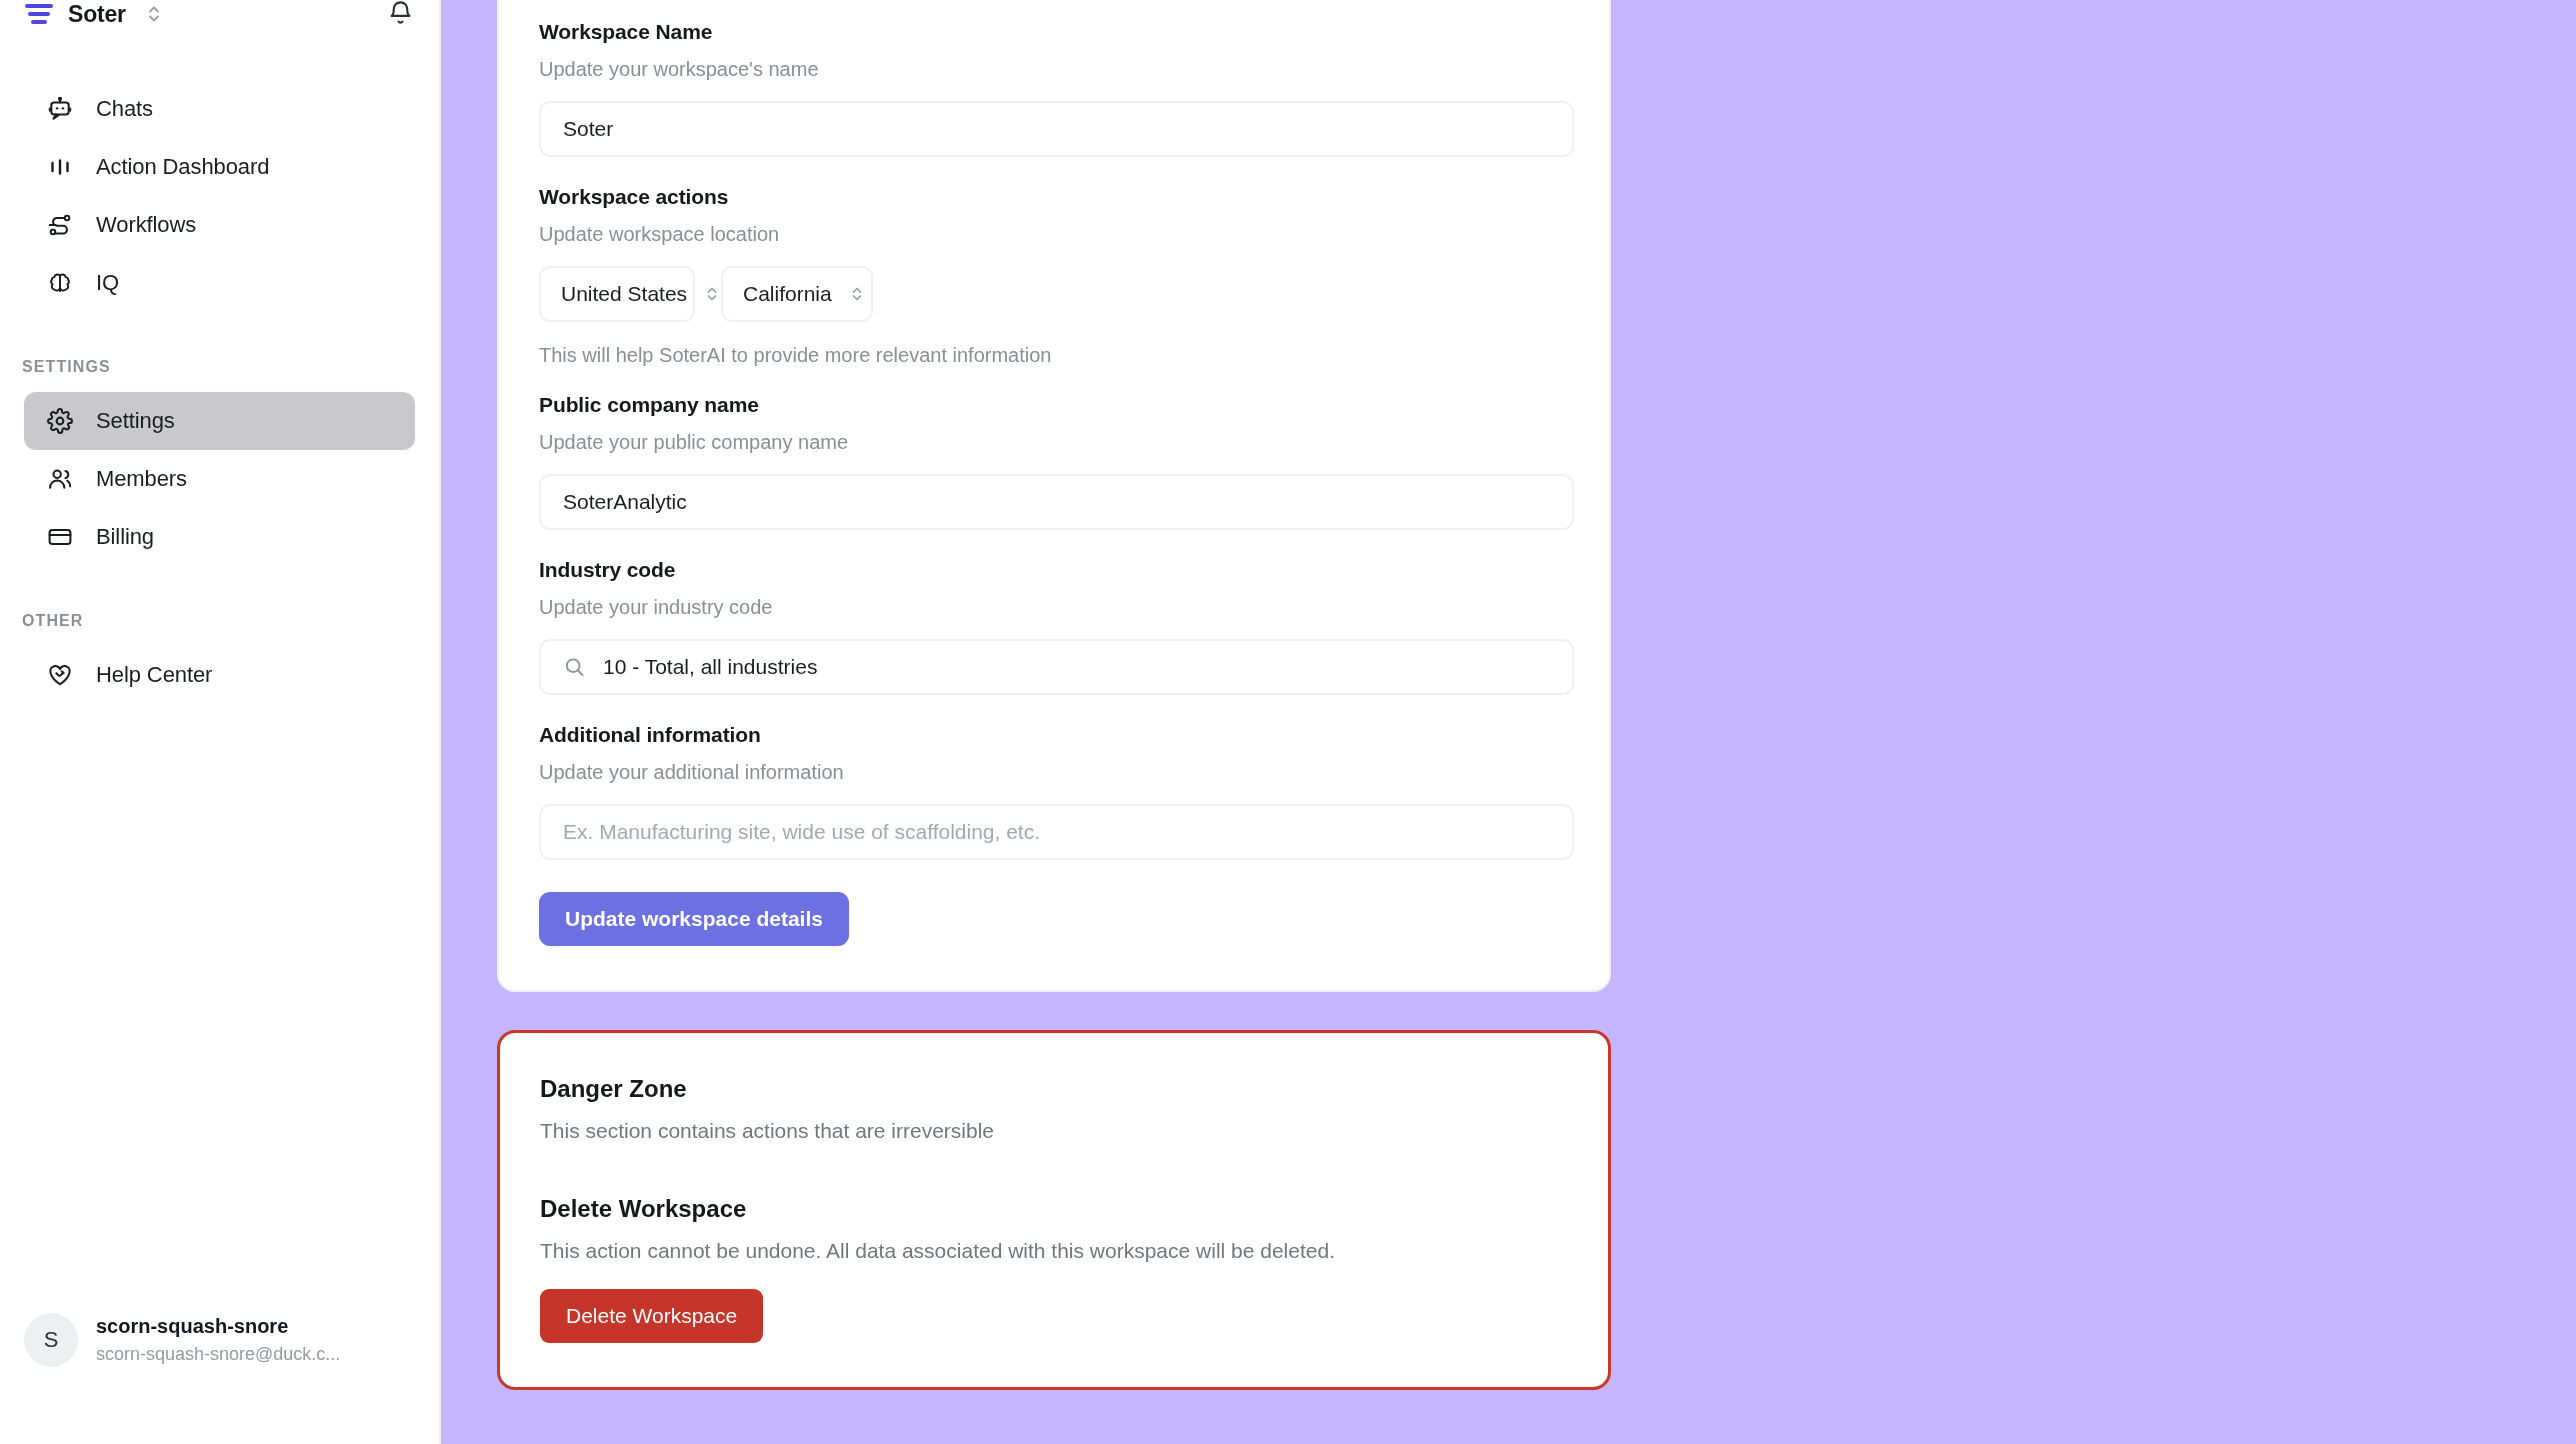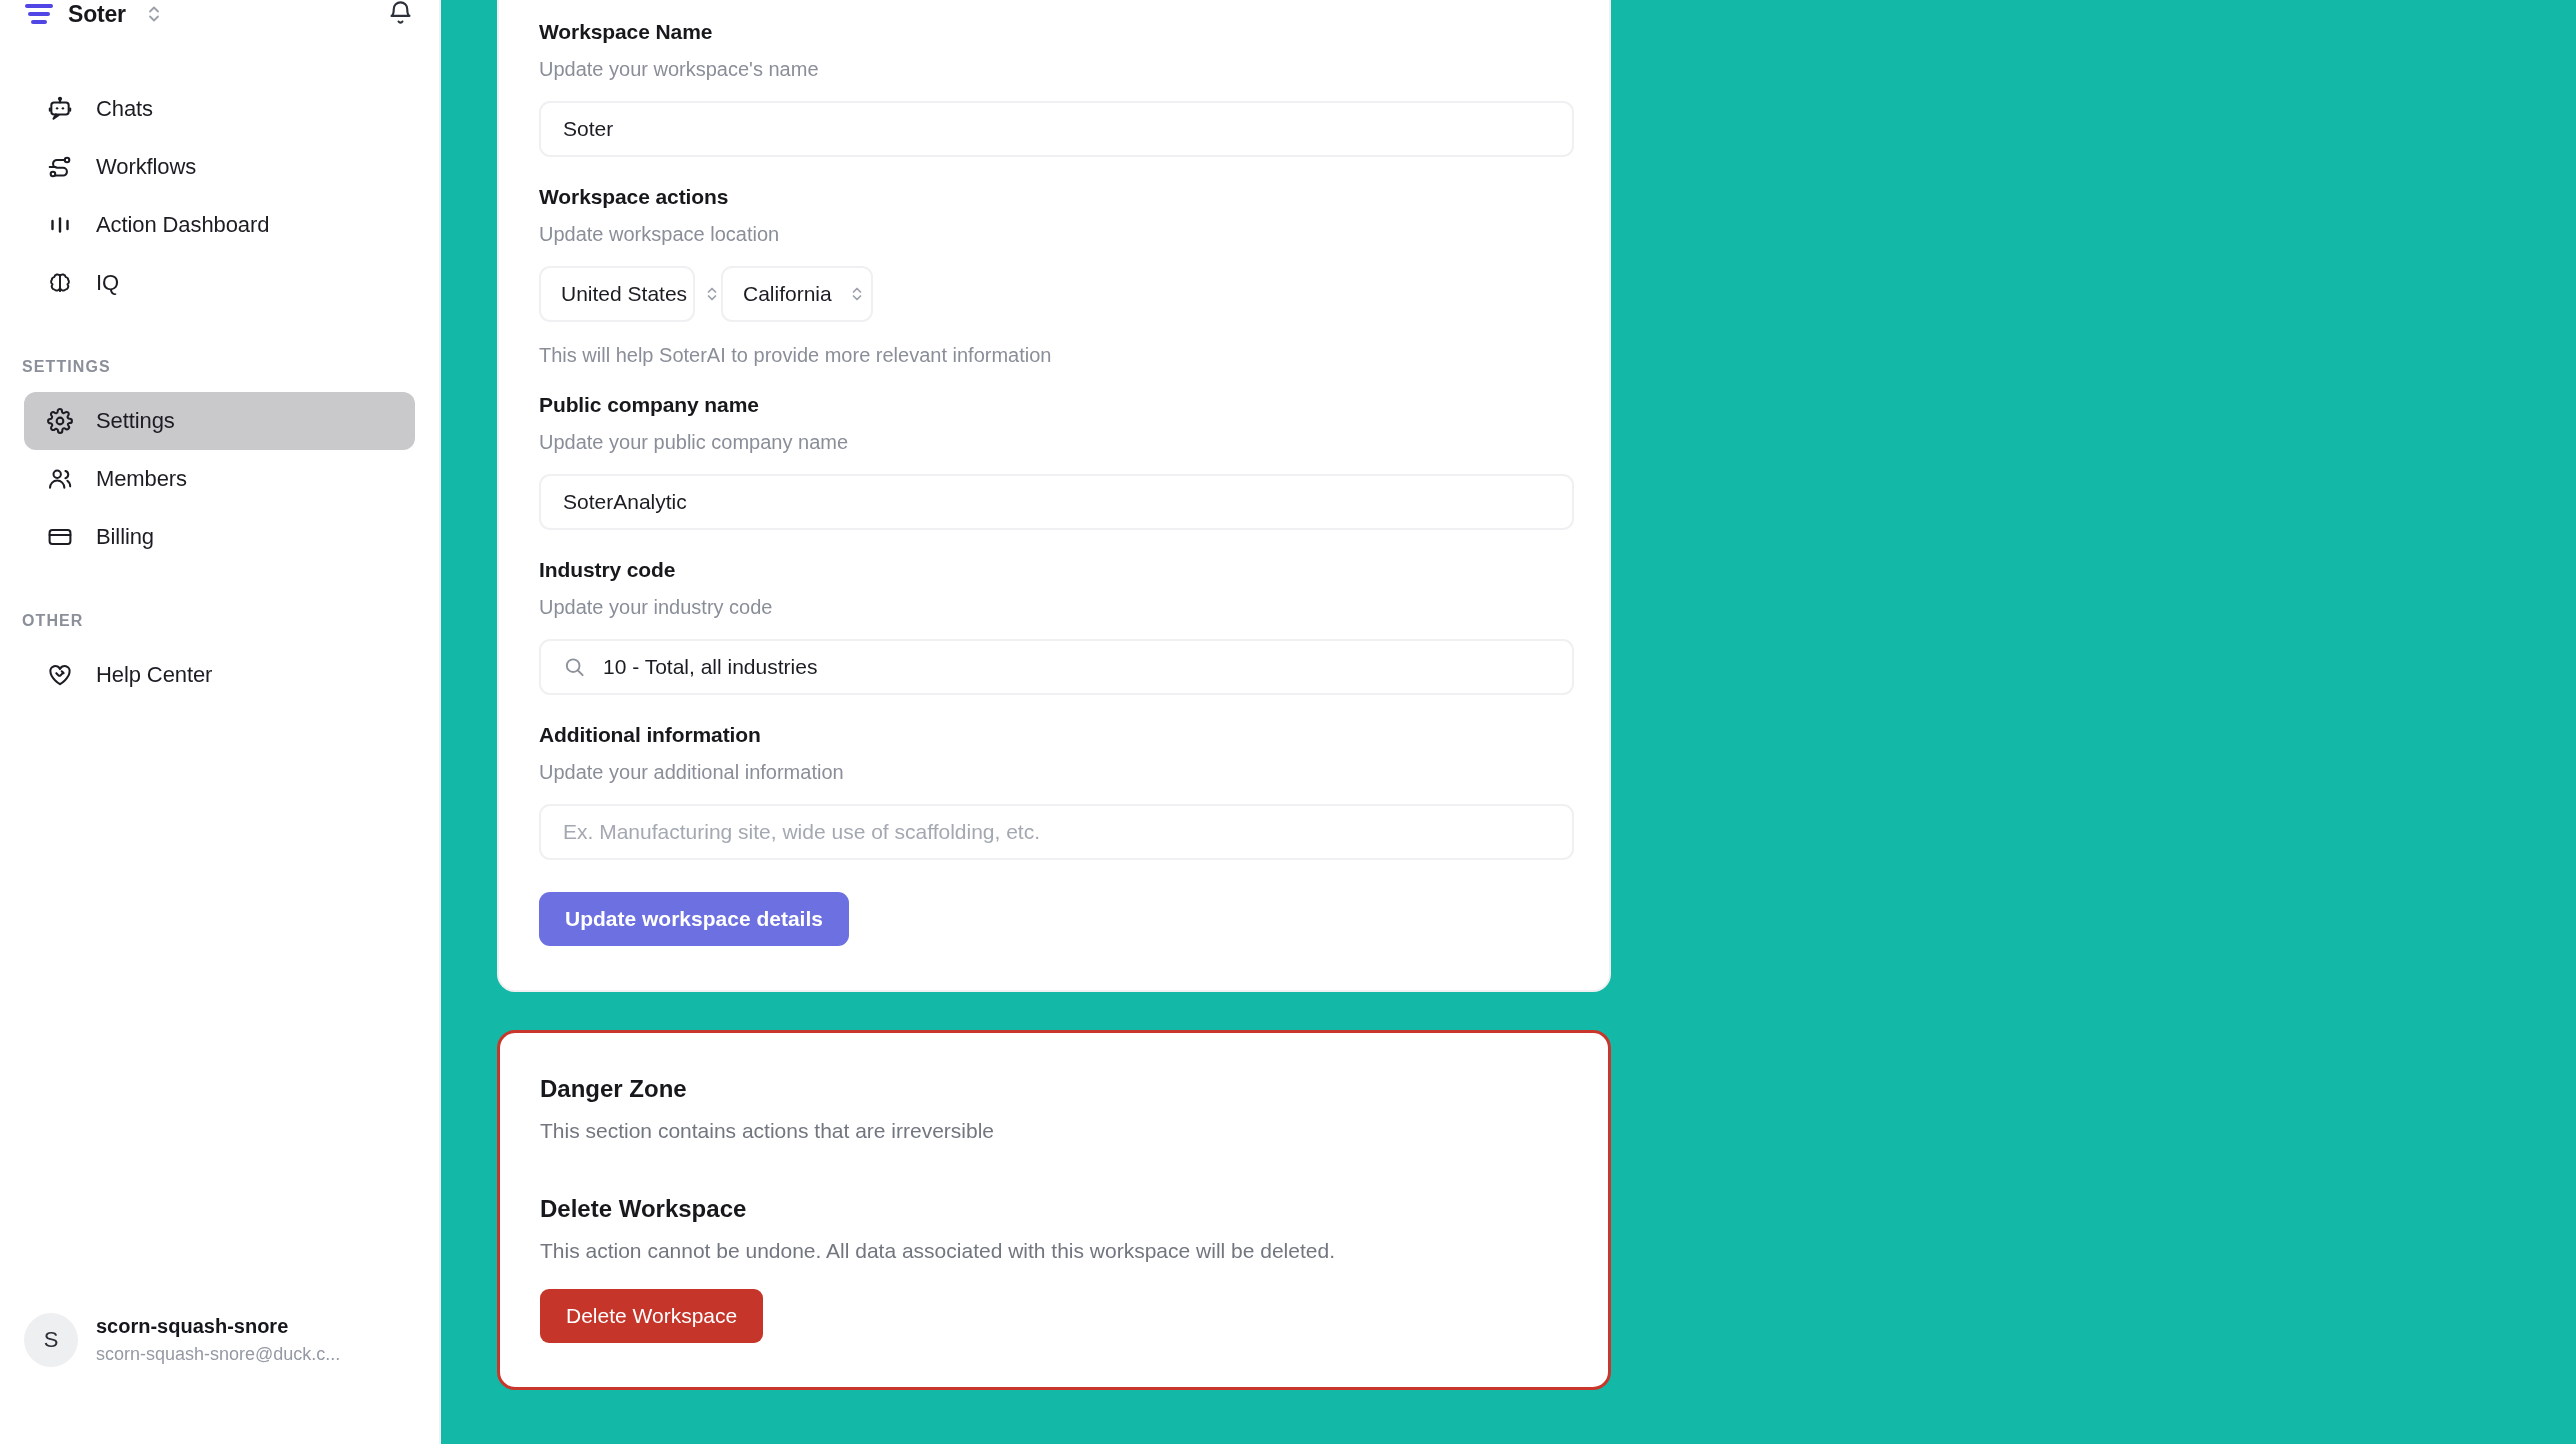--- a/index.html
+++ b/index.html
@@ -170,21 +170,21 @@
     color: #9599a3;
     white-space: nowrap;
     overflow: hidden;
   }
 
   
   .main {
     flex: 1;
     height: 1445px;
     position: relative;
-    background: #14b8a6;
+    background: #c4b5fd;
     overflow: hidden;
   }
 
   .content-col {
     position: absolute;
     left: 56px;
     top: -24px;
     width: 1114px;
   }
 
@@ -382,39 +382,39 @@
             <path d="M8.2 17 L6 21 L10.6 17.6"></path>
             <circle cx="9.3" cy="11.4" r="1.1" fill="currentColor" stroke="none"></circle>
             <circle cx="14.7" cy="11.4" r="1.1" fill="currentColor" stroke="none"></circle>
           </svg>
         </span>
         <span class="nav-label">Chats</span>
       </div>
 
       <div class="nav-item">
         <span class="nav-icon">
+          <svg width="24" height="24" viewBox="0 0 24 24" fill="none" stroke="currentColor" stroke-width="2.4" stroke-linecap="round">
+            <path d="M4.5 8v8"></path>
+              <path d="M12 5.5v13"></path>
+              <path d="M19.5 8v8"></path>
+          </svg>
+        </span>
+        <span class="nav-label">Action Dashboard</span>
+      </div>
+
+      <div class="nav-item">
+        <span class="nav-icon">
           <svg width="26" height="26" viewBox="0 0 24 24" fill="none" stroke="currentColor" stroke-width="1.9" stroke-linecap="round" stroke-linejoin="round">
             <circle cx="18.5" cy="5.5" r="2.1"></circle>
             <circle cx="5.5" cy="18.5" r="2.1"></circle>
             <path d="M16.4 5.5H9.2a3.6 3.6 0 0 0 0 7.2h5.6a3.6 3.6 0 0 1 0 7.2H7.6"></path>
             <path d="M2.5 12h5.5"></path>
           </svg>
         </span>
         <span class="nav-label">Workflows</span>
-      </div>
-
-      <div class="nav-item">
-        <span class="nav-icon">
-          <svg width="24" height="24" viewBox="0 0 24 24" fill="none" stroke="currentColor" stroke-width="2.4" stroke-linecap="round">
-            <path d="M4.5 8v8"></path>
-              <path d="M12 5.5v13"></path>
-              <path d="M19.5 8v8"></path>
-          </svg>
-        </span>
-        <span class="nav-label">Action Dashboard</span>
       </div>
 
       <div class="nav-item">
         <span class="nav-icon">
           <svg width="26" height="26" viewBox="0 0 24 24" fill="none" stroke="currentColor" stroke-width="1.8" stroke-linecap="round" stroke-linejoin="round">
             <path d="M12 4.5v15"></path>
             <path d="M12 5.2a3 3 0 0 0-5.3 1.4A2.7 2.7 0 0 0 4.4 9.2a2.8 2.8 0 0 0 .7 4.1A2.9 2.9 0 0 0 7 18.1a3 3 0 0 0 5-1.6"></path>
             <path d="M12 5.2a3 3 0 0 1 5.3 1.4 2.7 2.7 0 0 1 2.3 2.6 2.8 2.8 0 0 1-.7 4.1 2.9 2.9 0 0 1-1.9 4.8 3 3 0 0 1-5-1.6"></path>
           </svg>
         </span>

